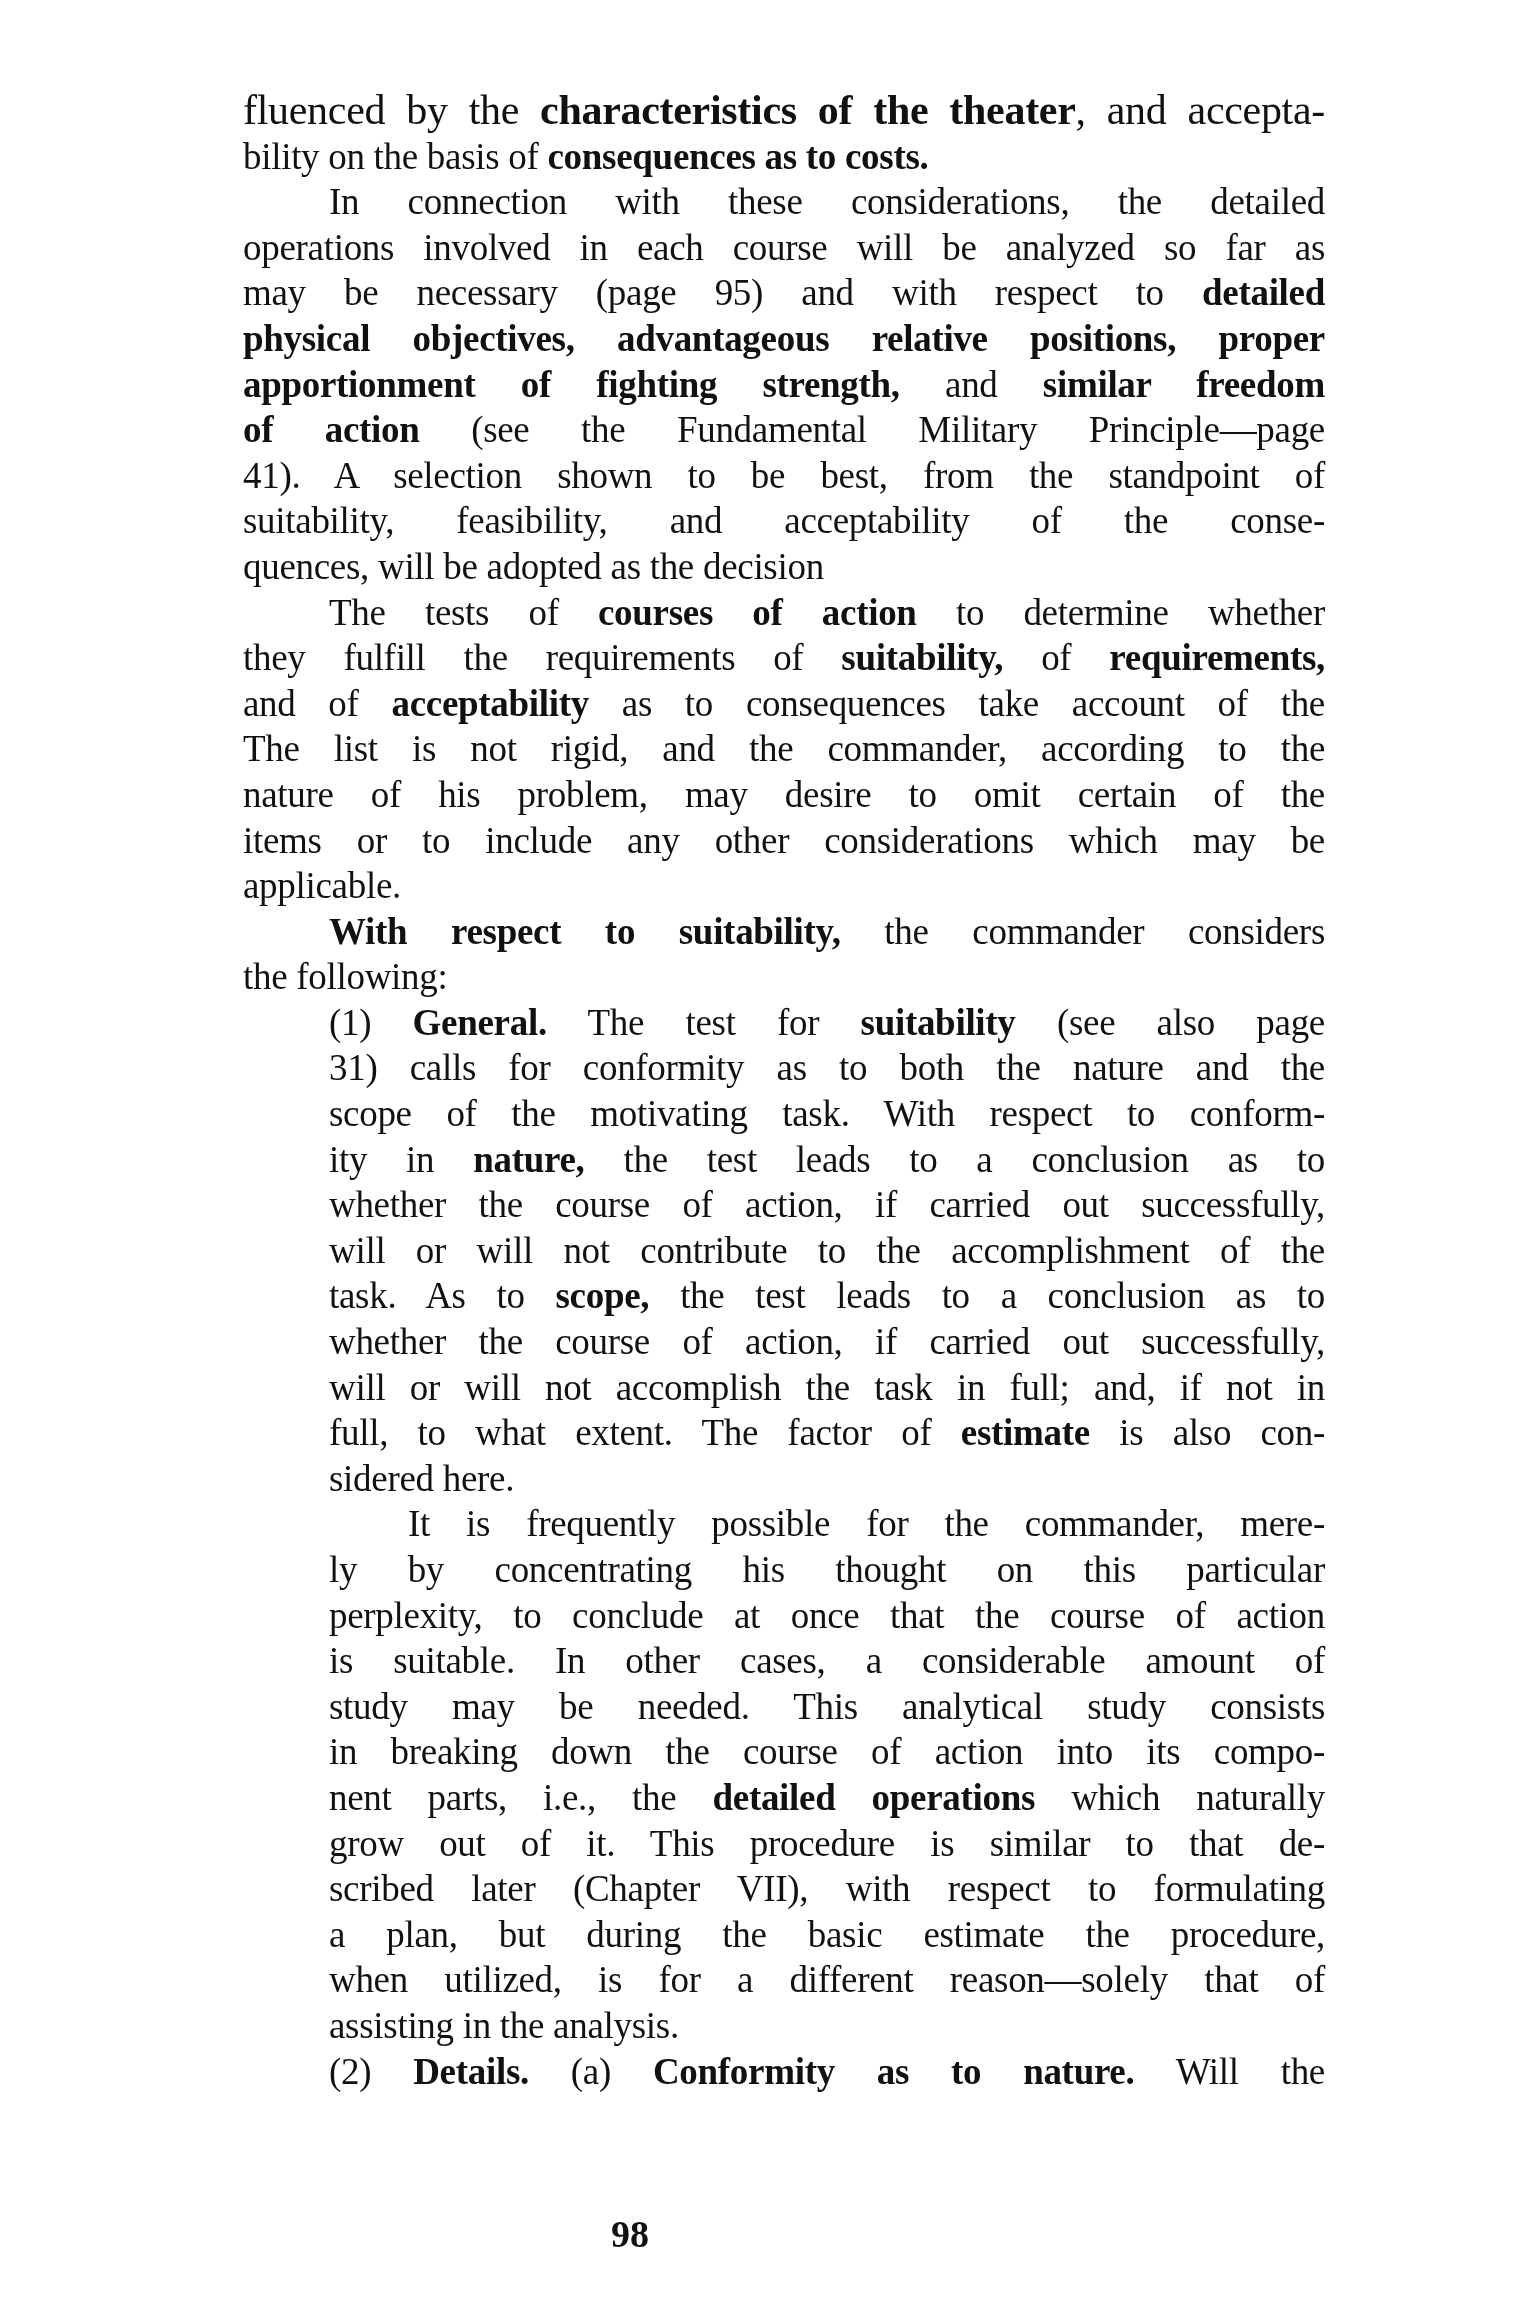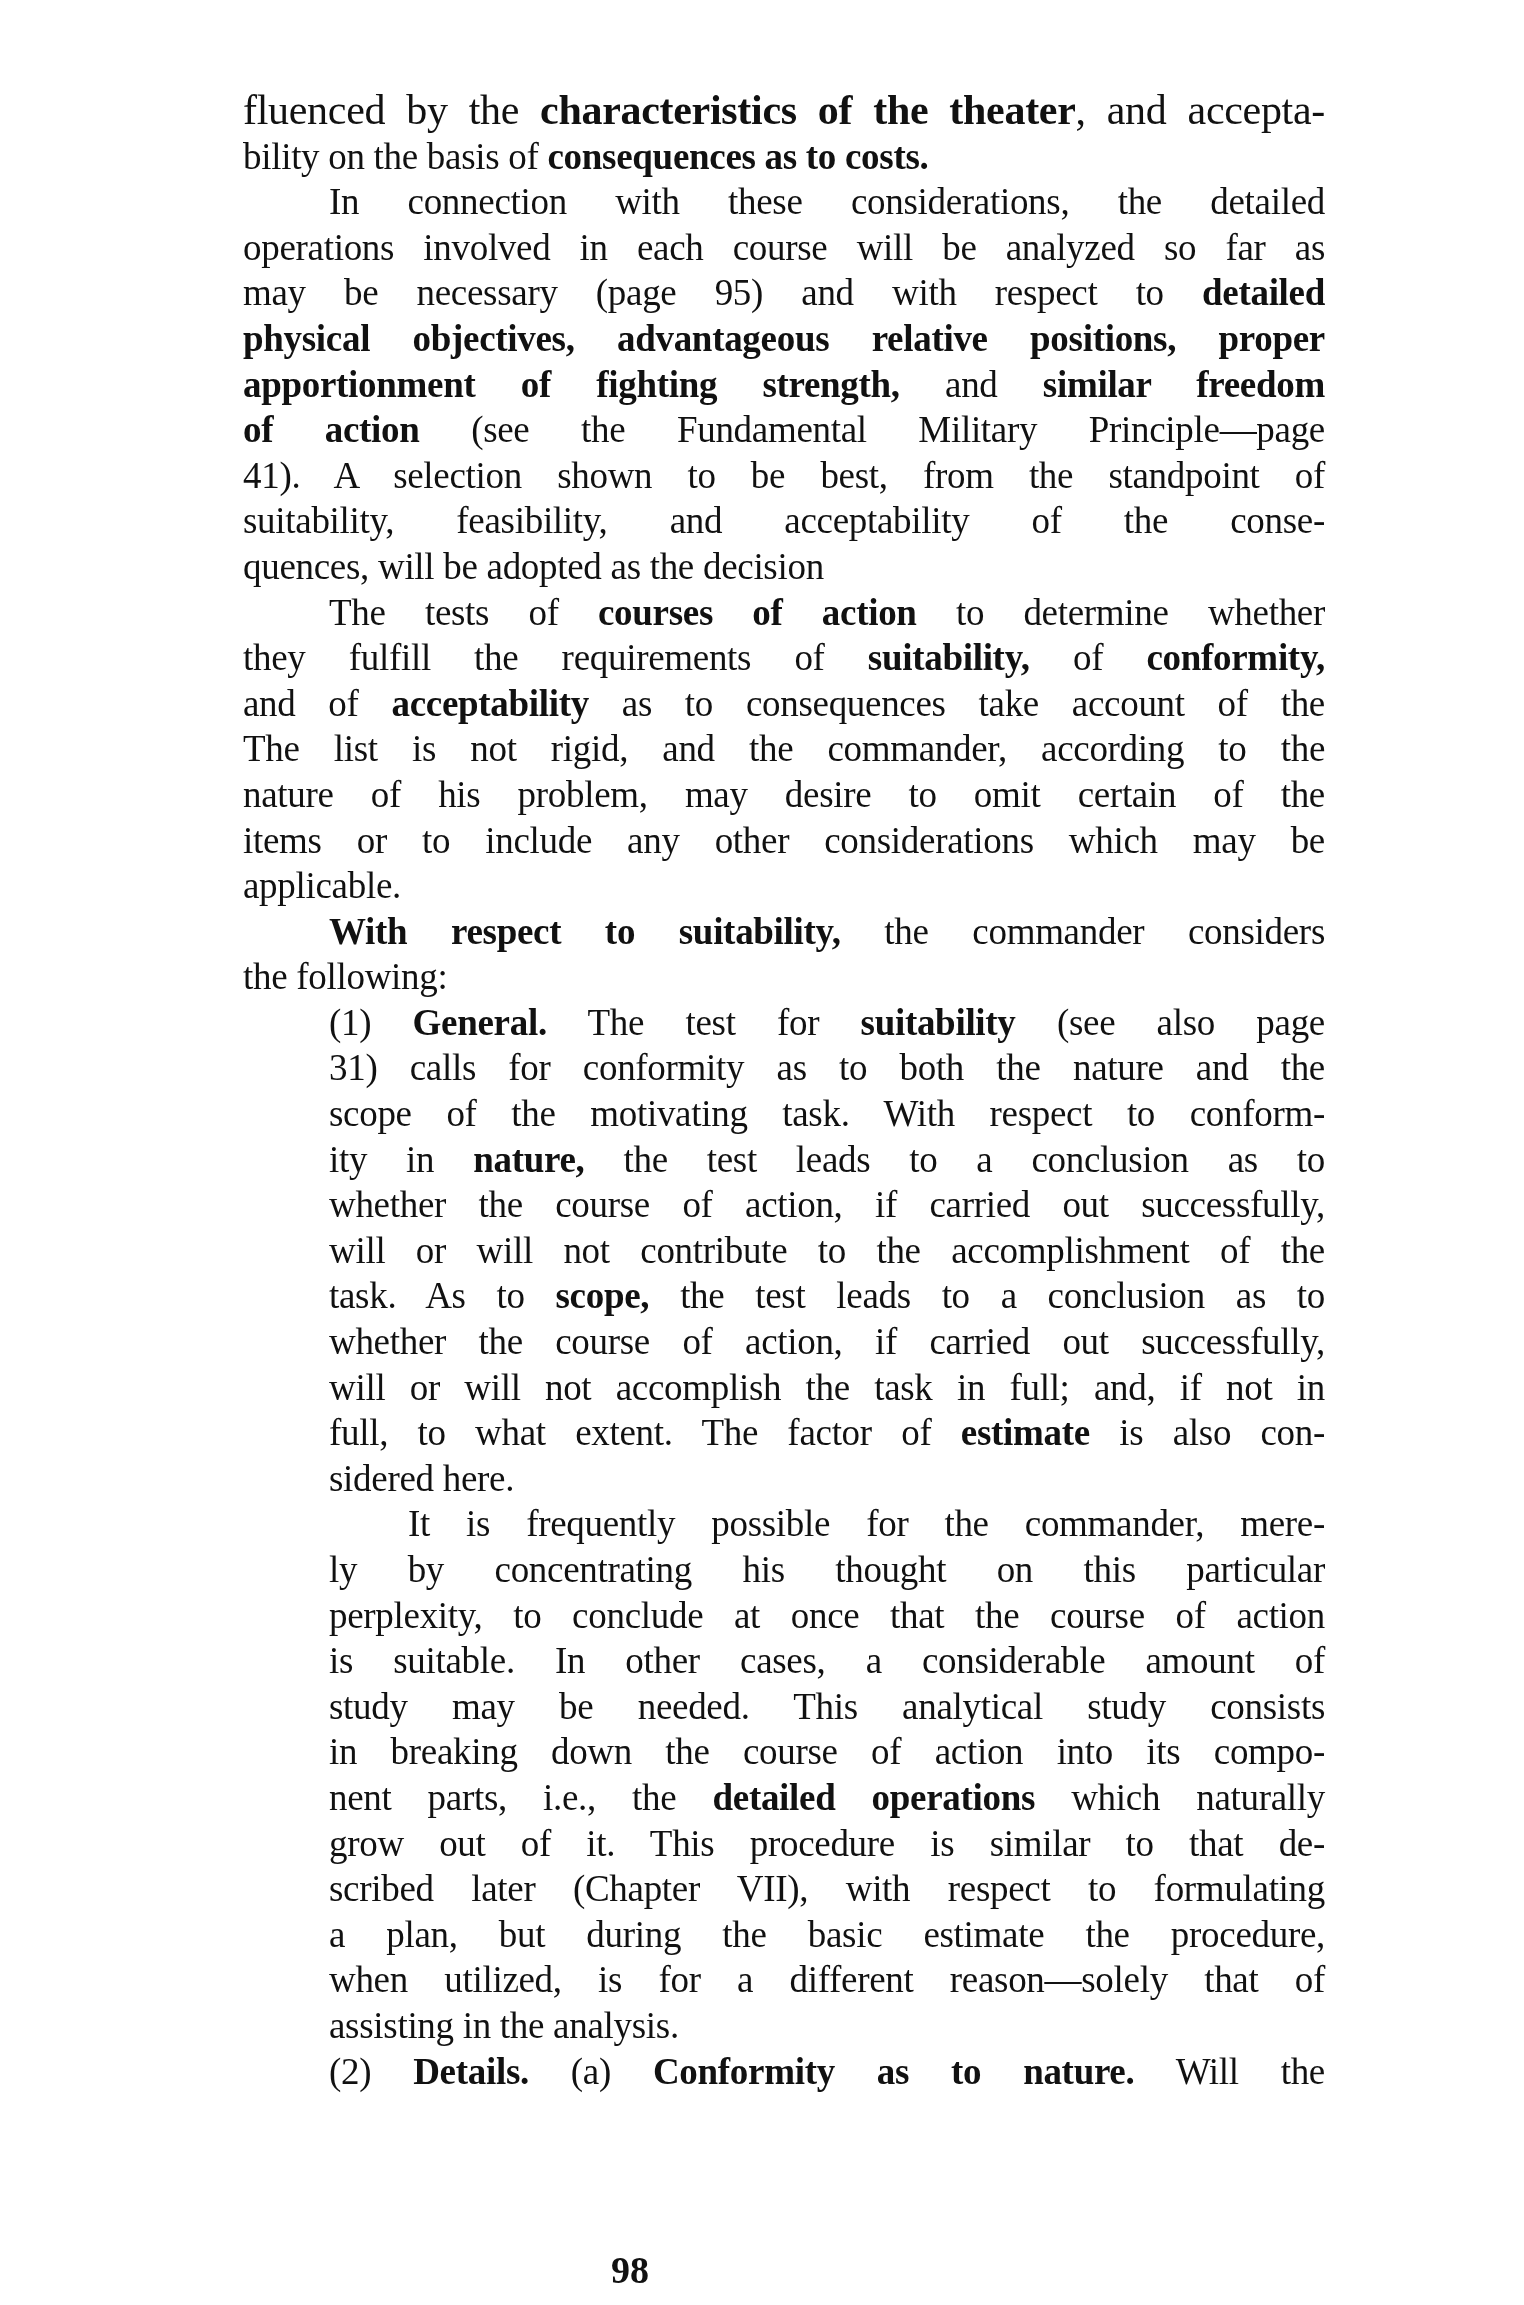--- a/index.html
+++ b/index.html
@@ -7,40 +7,40 @@
          font-family:"Liberation Serif", "DejaVu Serif", serif; color:#111; }
   .page { position:absolute; left:243px; top:88px; width:1082px; }
   .line { height:45.6px; line-height:45.6px; font-size:37px; white-space:nowrap;
           text-align:justify; text-align-last:justify; letter-spacing:-0.3px; }
   .line.last { text-align-last:left;font-family:Liberation Serif, serif; }
   .b { font-weight:bold; }
   .ind-first { padding-left:86px; }
   .block { padding-left:86px; }
   .block .ind-first { padding-left:79px;font-family:Liberation Serif, serif; }
   .pgnum { position:absolute; left:0; width:1260px; top:2212px; text-align:center;
-           font-size:38px; font-weight:bold;margin-top:36px; }
+           font-size:38px; font-weight:bold; }
 </style>
 </head>
 <body>
 
 <div class="page">
   <div id="main-lines">
       <div class="line " style="font-size: 42px;"><span>fluenced by the </span><span class="b">characteristics of the theater</span><span>, and accepta-</span></div>
       <div class="line last"><span>bility on the basis of </span><span class="b">consequences as to costs.</span></div>
       <div class="line ind-first"><span>In connection with these considerations, the detailed</span></div>
       <div class="line "><span>operations involved in each course will be analyzed so far as</span></div>
       <div class="line "><span>may be necessary (page 95) and with respect to </span><span class="b">detailed</span></div>
       <div class="line "><span class="b">physical objectives, advantageous relative positions, proper</span></div>
       <div class="line "><span class="b">apportionment of fighting strength,</span><span> and </span><span class="b">similar freedom</span></div>
       <div class="line "><span class="b">of action</span><span> (see the Fundamental Military Principle—page</span></div>
       <div class="line "><span>41). A selection shown to be best, from the standpoint of</span></div>
       <div class="line "><span>suitability, feasibility, and acceptability of the conse-</span></div>
       <div class="line last"><span>quences, will be adopted as the decision</span></div>
       <div class="line ind-first"><span>The tests of </span><span class="b">courses of action</span><span> to determine whether</span></div>
-      <div class="line "><span>they fulfill the requirements of </span><span class="b">suitability,</span><span> of </span><span class="b">conformity,</span></div>
+      <div class="line "><span>they fulfill the requirements of </span><span class="b">suitability,</span><span> of </span><span class="b">requirements,</span></div>
       <div class="line "><span>and of </span><span class="b">acceptability</span><span> as to consequences take account of the</span></div>
       <div class="line "><span>The list is not rigid, and the commander, according to the</span></div>
       <div class="line "><span>nature of his problem, may desire to omit certain of the</span></div>
       <div class="line "><span>items or to include any other considerations which may be</span></div>
       <div class="line last"><span>applicable.</span></div>
       <div class="line ind-first"><span class="b">With respect to suitability,</span><span> the commander considers</span></div>
       <div class="line last"><span>the following:</span></div>
     </div>
   <div id="block-lines" class="block">
       <div class="line "><span>(1)  </span><span class="b">General.</span><span> The test for </span><span class="b">suitability</span><span> (see also page</span></div>

